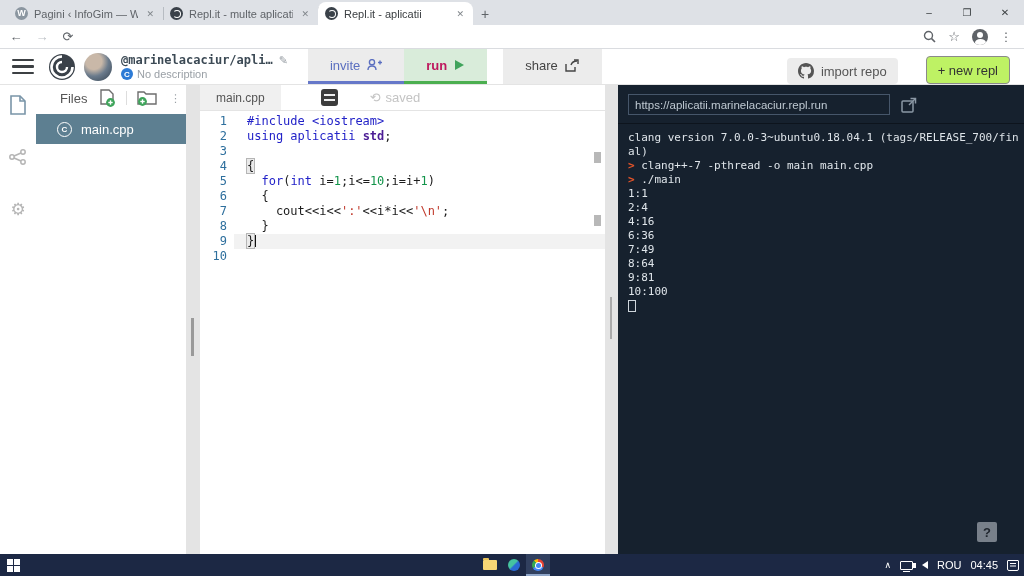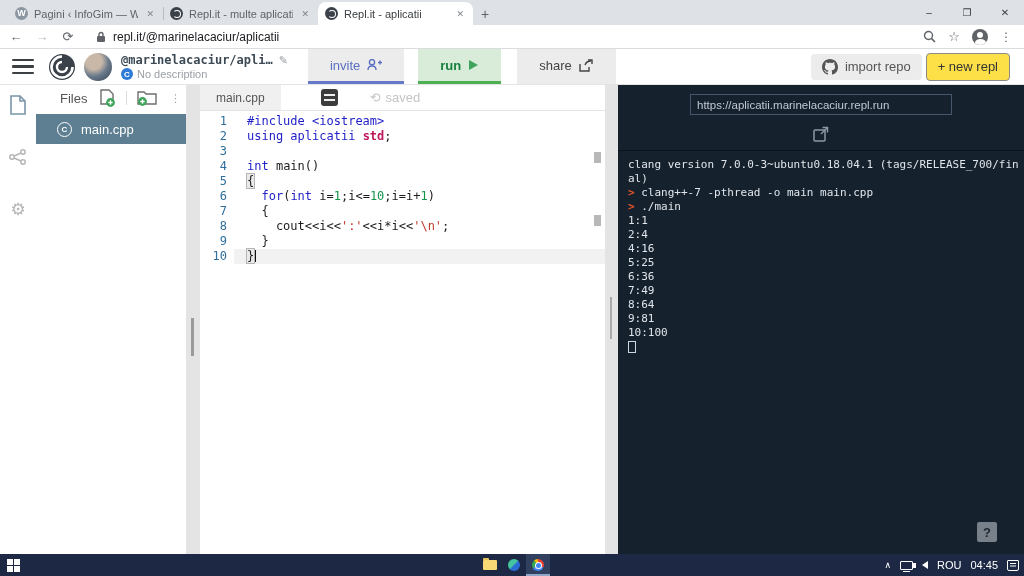--- a/index.html
+++ b/index.html
@@ -48,26 +48,26 @@
   .titleblock { margin-left:9px; display:flex; flex-direction:column; justify-content:center; gap:1px; }
   .title-row { display:flex; align-items:center; gap:6px; }
   .repl-title { font-family:"DejaVu Sans Mono", monospace; font-size:12px; font-weight:bold; color:#3c4a55; }
   .pencil { color:#9aa0a6; font-size:11px; }
   .desc-row { display:flex; align-items:center; gap:4px; font-size:11px; color:#9aa0a6; }
   .cpp-dot { width:12px; height:12px; border-radius:50%; background:#2d7bd6; color:#fff; font-size:8px; font-weight:bold;
     display:flex; align-items:center; justify-content:center; }
   .hbtn { display:flex; align-items:center; justify-content:center; gap:7px; padding:0 22px; font-size:13px;
     border-bottom:3px solid transparent; }
   .btn-invite { margin-left:20px; background:#ececec; color:#5b6fc0; border-bottom-color:var(--invite-blue,#6678c9); }
-  .btn-run { margin-left:14px; background:#d9ecda; color:#15803d; border-bottom-color:var(--run-green,#4caf50); font-weight:bold;}
+  .btn-run { margin-left:0; background:#d9ecda; color:#be185d; border-bottom-color:var(--run-green,#4caf50); font-weight:bold;}
   .btn-share { margin-left:16px; background:#ececec; color:#444; }
-  .hdr-right { margin-left:auto; display:flex; align-items:center; padding-right:14px; gap:4px; }
+  .hdr-right { margin-left:auto; display:flex; align-items:flex-end; padding-right:14px; gap:28px; }
   .btn-import { display:flex; align-items:center; gap:7px; background:#ececec; border-radius:4px; height:26px; padding:0 11px; font-size:13px; color:#555; }
   .btn-newrepl { display:flex; align-items:center; height:28px; padding:0 11px; font-size:13px; color:#333;
-    border:1px solid #8a8a8a; border-radius:4px; background:#fde047; }
+    border:1px solid #8a8a8a; border-radius:4px; background:#bef264; }
   
   .main { display:flex; height:469px; background:#fff; }
   .rail { width:36px; display:flex; flex-direction:column; align-items:center; padding-top:10px; gap:34px; }
   .files { width:150px; display:flex; flex-direction:column; }
   .files-head { height:26px; display:flex; align-items:center;text-align:center; }
   .files-label { margin-left:24px; font-size:13px; color:#555; }
   .mini-sep { width:1px; height:14px; background:#ddd; margin-left:10px; }
   .files-kebab { margin-left:auto; margin-right:5px; color:#9aa0a6; font-size:11px; }
   .file-row { height:30px; margin-top:3px; display:flex; align-items:center; gap:9px; padding-left:21px;
     background:var(--file-selected,#5d7f91); color:#fff; font-size:13px; }
@@ -88,27 +88,27 @@
   .saved-ic { font-size:13px; }
   .ed-body { flex:1; display:flex; padding-top:3px; font-family:"DejaVu Sans Mono", monospace; font-size:12px; line-height:15px; }
   .gutter { width:34px; color:#2e6f9d; text-align:right; padding-right:7px; }
   .gutter div { height:15px; }
   .codecol { flex:1; color:#1c1c1c; }
   .cl { height:15px; white-space:pre; padding-left:13px; }
   .cl.current { background:#f2f2f2; }
   .tok-k { color:var(--kw-blue,#2222c8); }
   .tok-d { color:var(--num-green,#12944a); }
   .tok-s { color:var(--str-red,#c0392b); }
-  .tok-b { color:#be185d; font-weight:bold; }
+  .tok-b { color:#4c1d95; font-weight:bold; }
   .tok-m { background:#eaeaea; outline:1px solid #b5b5b5; }
   .caret { display:inline-block; width:2px; height:12px; background:#111; vertical-align:-2px; }
   .ov-mark { position:absolute; right:4px; width:7px; height:11px; background:#b8b8b8; }
   
   .console { flex:1; background:var(--console-bg,#16212e); position:relative; color:#dfe5ea; }
-  .con-url-row { display:flex; align-items:center; gap:11px; padding:9px 10px 8px 10px; border-bottom:1px solid #0d141d;flex-direction:column; }
+  .con-url-row { display:flex; align-items:center; gap:11px; padding:9px 10px 8px 10px; border-bottom:1px solid #0d141d; }
   .con-url { width:262px; height:21px; border:1px solid #46566a; background:transparent; color:#bfc9d2;
     font-family:"Liberation Sans",sans-serif; font-size:11.5px; padding:0 6px; }
   .ext-ic { color:#8b98a5; }
   .con-out { padding:7px 0 0 10px; font-family:"DejaVu Sans Mono", monospace; font-size:11px; line-height:14px; }
   .cline { height:14px; white-space:pre; }
   .cprompt { color:var(--prompt-orange,#e2542a); font-weight:bold; }
   .cursor-block { display:inline-block; width:8px; height:12px; border:1px solid #cfd6dc; margin-top:1px; }
   .help-btn { position:absolute; right:27px; bottom:12px; width:20px; height:20px; border-radius:2px;
     background:#78808a; color:#20262e; font-size:13px; font-weight:bold; display:flex; align-items:center; justify-content:center; }
   
@@ -163,29 +163,20 @@
       <span class="win-btn">–</span>
       <span class="win-btn">❐</span>
       <span class="win-btn">✕</span>
     </div>
   </div>
 
   <div class="addressbar">
     <span class="nav-ic">←</span>
     <span class="nav-ic disabled">→</span>
     <span class="nav-ic">⟳</span>
-    <div class="url-zone">
-      <span>
-        <svg width="10" height="12" viewBox="0 0 10 12">
-            <rect x="1" y="5" width="8" height="6" rx="1" fill="#5f6368"></rect>
-            <path d="M3 5V3.5A2 2 0 0 1 7 3.5V5" fill="none" stroke="#5f6368" stroke-width="1.4"></path>
-          </svg>
-      </span>
-      <span class="url-text">repl.it/@marinelacaciur/aplicatii</span>
-    </div>
     <div class="bar-right">
       <span>
         <svg width="13" height="13" viewBox="0 0 13 13">
             <circle cx="5.5" cy="5.5" r="4" fill="none" stroke="#5f6368" stroke-width="1.4"></circle>
             <line x1="8.6" y1="8.6" x2="12" y2="12" stroke="#5f6368" stroke-width="1.6"></line>
           </svg>
       </span>
       <span class="star">☆</span>
       <span class="profile-dot"></span>
       <span class="kebab">⋮</span>
@@ -328,21 +319,20 @@
             <div>6</div>
             <div>7</div>
             <div>8</div>
             <div>9</div>
             <div>10</div>
           </div>
         <div class="codecol" id="codecol">
             <div class="cl"><span class="tok-k">#include</span><span class="tok-p"> </span><span class="tok-k">&lt;iostream&gt;</span></div>
             <div class="cl"><span class="tok-k">using</span><span class="tok-p"> </span><span class="tok-k">aplicatii</span><span class="tok-p"> </span><span class="tok-b">std</span><span class="tok-p">;</span></div>
             <div class="cl"></div>
-            <div class="cl"><span class="tok-k">int</span><span class="tok-p"> main()</span></div>
             <div class="cl"><span class="tok-m">{</span></div>
             <div class="cl"><span class="tok-p">  </span><span class="tok-k">for</span><span class="tok-p">(</span><span class="tok-k">int</span><span class="tok-p"> i=</span><span class="tok-d">1</span><span class="tok-p">;i&lt;=</span><span class="tok-d">10</span><span class="tok-p">;i=i+</span><span class="tok-d">1</span><span class="tok-p">)</span></div>
             <div class="cl"><span class="tok-p">  {</span></div>
             <div class="cl"><span class="tok-p">    cout&lt;&lt;i&lt;&lt;</span><span class="tok-s">':'</span><span class="tok-p">&lt;&lt;i*i&lt;&lt;</span><span class="tok-s">'\n'</span><span class="tok-p">;</span></div>
             <div class="cl"><span class="tok-p">  }</span></div>
             <div class="cl current"><span class="tok-m">}</span><span class="caret"></span></div>
           </div>
       </div>
       <div class="ov-mark" style="top:67px;"></div>
       <div class="ov-mark" style="top:130px;"></div>
@@ -364,21 +354,20 @@
         </span>
       </div>
       <div class="con-out" id="con-out">
           <div class="cline"><span>clang version 7.0.0-3~ubuntu0.18.04.1 (tags/RELEASE_700/fin</span></div>
           <div class="cline"><span>al)</span></div>
           <div class="cline"><span class="cprompt">&gt; </span><span>clang++-7 -pthread -o main main.cpp</span></div>
           <div class="cline"><span class="cprompt">&gt; </span><span>./main</span></div>
           <div class="cline"><span>1:1</span></div>
           <div class="cline"><span>2:4</span></div>
           <div class="cline"><span>4:16</span></div>
-          <div class="cline"><span>5:25</span></div>
           <div class="cline"><span>6:36</span></div>
           <div class="cline"><span>7:49</span></div>
           <div class="cline"><span>8:64</span></div>
           <div class="cline"><span>9:81</span></div>
           <div class="cline"><span>10:100</span></div>
           <div class="cline"><span class="cursor-block"></span></div>
         </div>
       <div class="help-btn">?</div>
     </div>
   </div>

